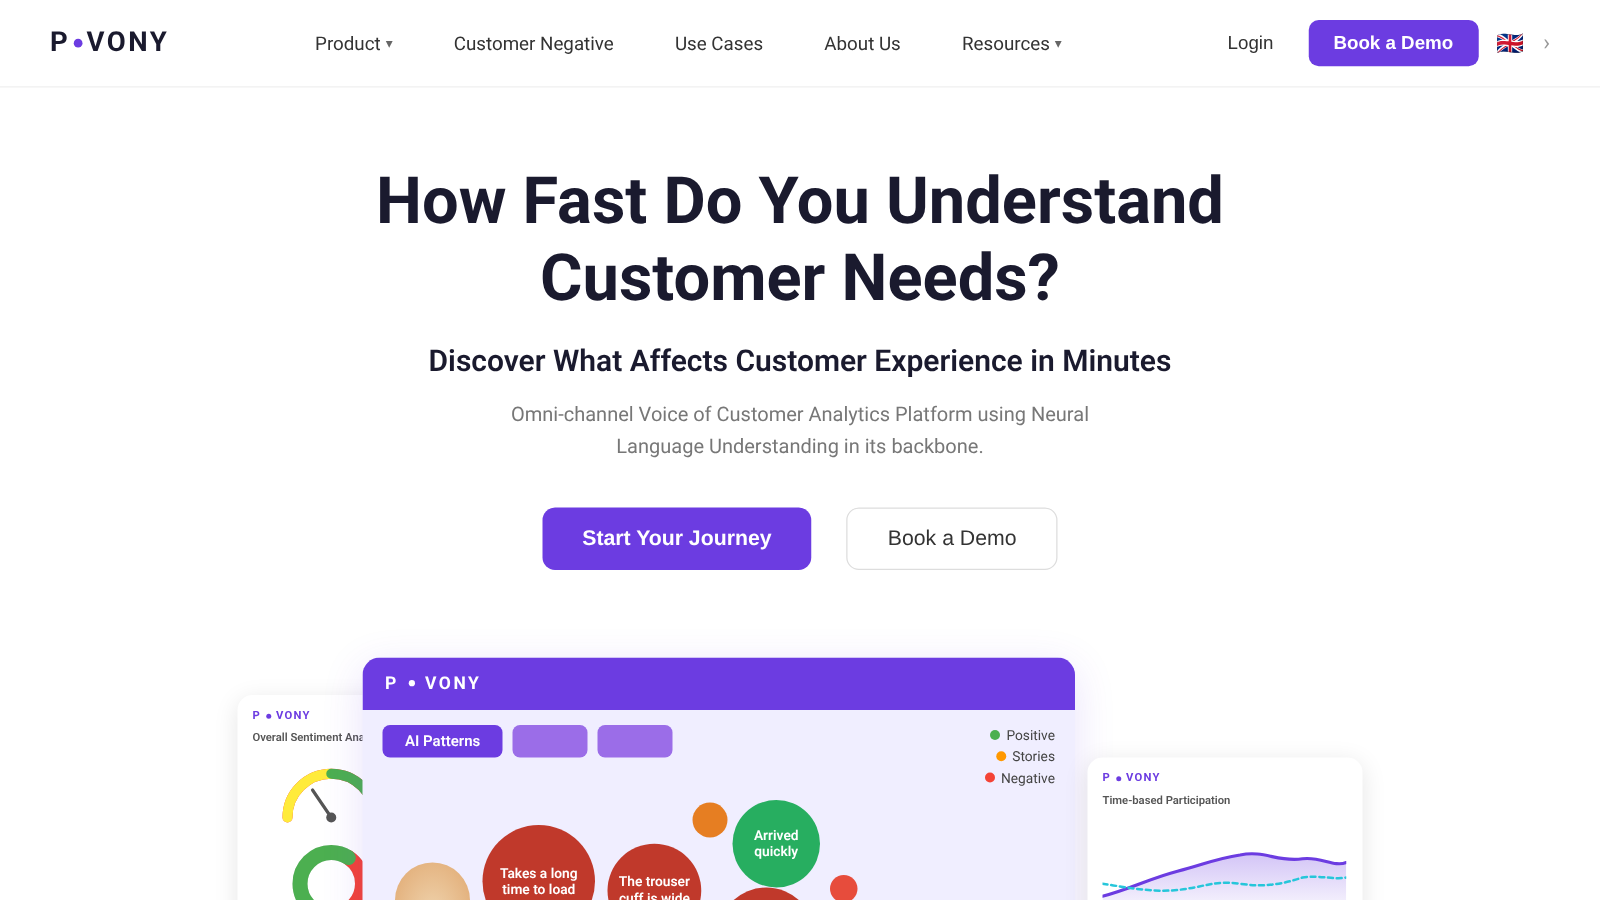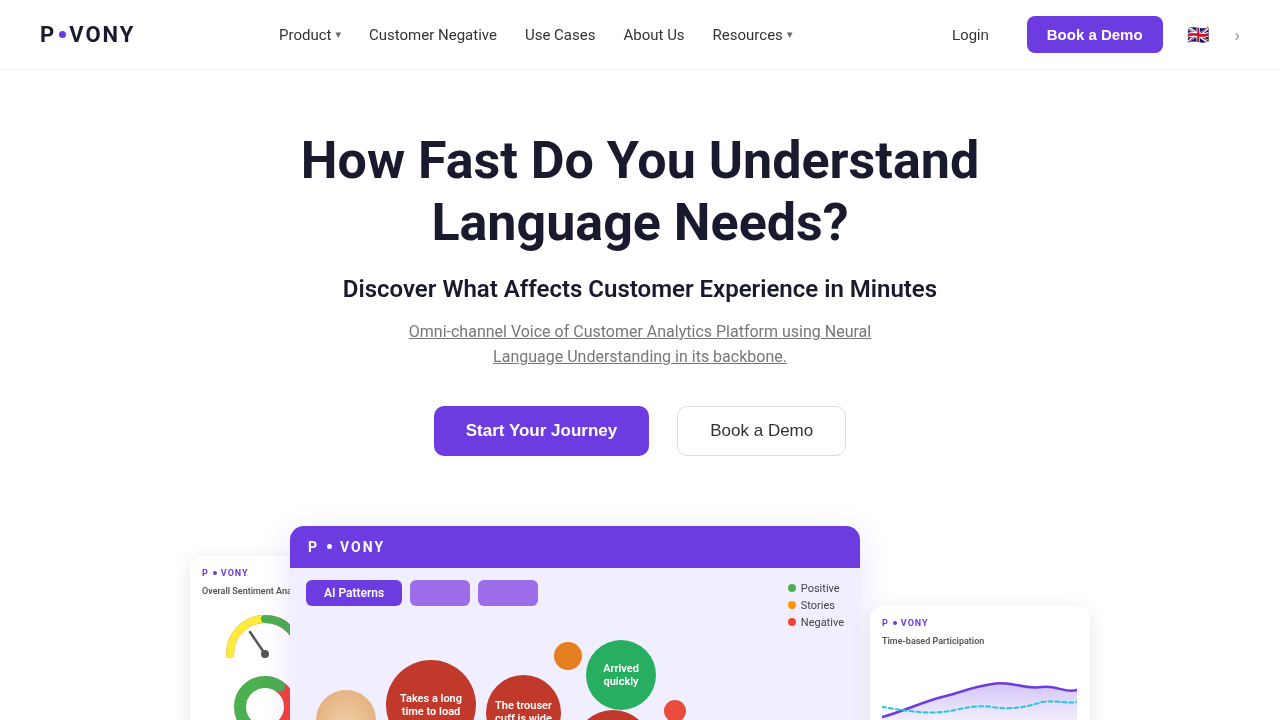--- a/index.html
+++ b/index.html
@@ -5,40 +5,40 @@
     * { margin: 0; padding: 0; box-sizing: border-box; }
     body { font-family: -apple-system, BlinkMacSystemFont, 'Segoe UI', Roboto, sans-serif; background: #fff; width: 1280px; height: 720px; overflow: hidden; }
 
     
     nav {
       display: flex; align-items: center; justify-content: space-between;
       padding: 0 40px; height: 70px; border-bottom: 1px solid #f0f0f0;
     }
     .logo { display: flex; align-items: center; gap: 2px; font-weight: 700; font-size: 22px; color: #1a1a2e; letter-spacing: 2px; }
     .logo-dot { width: 7px; height: 7px; background: #6c3ce1; border-radius: 50%; display: inline-block; margin: 0 1px; }
-    .nav-links { display: flex; align-items: center; gap: 0; }
+    .nav-links { display: flex; align-items: center; gap: 21px; }
     .nav-link {
       padding: 8px 14px; font-size: 15px; color: #333; cursor: pointer;
       text-decoration: none; display: flex; align-items: center; gap: 4px;
     }
     .nav-chevron { font-size: 11px; color: #666; }
-    .nav-right { display: flex; align-items: center; gap: 22px; }
+    .nav-right { display: flex; align-items: center; gap: 12px; }
     .login-btn { padding: 8px 16px; font-size: 15px; color: #333; cursor: pointer; background: none; border: none; }
     .book-demo-btn {
       background: #6c3ce1; color: #fff; border: none; border-radius: 8px;
       padding: 10px 20px; font-size: 15px; font-weight: 600; cursor: pointer;
     }
     .lang-flag { width: 28px; height: 20px; border-radius: 3px; cursor: pointer; display: flex; align-items: center; justify-content: center; font-size: 18px; }
     .nav-arrow { font-size: 18px; color: #999; cursor: pointer; }
 
     
     .hero { text-align: center; padding: 60px 20px 30px; }
     .hero h1 { font-size: 52px; font-weight: 700; color: #1a1a2e; line-height: 1.2; max-width: 800px; margin: 0 auto 20px; }
     .hero h2 { font-size: 24px; font-weight: 600; color: #1a1a2e; margin-bottom: 16px; text-align: center; }
-    .hero p { font-size: 16px; color: #777; max-width: 480px; margin: 0 auto 36px; line-height: 1.6; text-decoration: underline; }
+    .hero p { font-size: 16px; color: #777; max-width: 480px; margin: 0 auto 36px; line-height: 1.6; }
     .hero-buttons { display: flex; justify-content: center; gap: 28px; margin-bottom: 40px; }
     .start-journey-btn {
       background: #6c3ce1; color: #fff; border: none; border-radius: 10px;
       padding: 14px 32px; font-size: 17px; font-weight: 600; cursor: pointer;
     }
     .book-demo-outline-btn {
       background: #fff; color: #333; border: 1.5px solid #ddd; border-radius: 10px;
       padding: 14px 32px; font-size: 17px; font-weight: 500; cursor: pointer;
     }
 
@@ -58,21 +58,21 @@
     .dash-tabs { display: flex; gap: 8px; margin-bottom: 14px; }
     .dash-tab { padding: 6px 18px; border-radius: 6px; font-size: 12px; font-weight: 600; }
     .dash-tab-active { background: #6c3ce1; color: #fff; }
     .dash-tab-inactive { background: #9b6de8; color: #fff; }
 
     
     .bubble-area { position: relative; width: 100%; height: 180px; }
     .bubble { position: absolute; border-radius: 50%; display: flex; align-items: center; justify-content: center; text-align: center; font-size: 11px; font-weight: 600; color: #fff; padding: 8px; }
 
     
-    .legend { position: absolute; right: 16px; top: 56px; display: flex; flex-direction: column; gap: 4px; }
+    .legend { position: absolute; right: 16px; top: 56px; display: flex; flex-direction: column; gap: 4px; align-items: flex-end; }
     .legend-item { display: flex; align-items: center; gap: 5px; font-size: 11px; color: #444; }
     .legend-dot { width: 8px; height: 8px; border-radius: 50%; }
 
     
     .dash-left {
       position: absolute; left: 0; top: 30px; width: 150px; height: 230px;
       background: #fff; border-radius: 12px; box-shadow: 0 4px 20px rgba(0,0,0,0.1);
       padding: 12px; overflow: hidden;
     }
     .sub-card-title { font-size: 9px; color: #555; font-weight: 600; margin-bottom: 8px; }
@@ -121,21 +121,21 @@
   </div>
   <div class="nav-right">
     <button class="login-btn">Login</button>
     <button class="book-demo-btn">Book a Demo</button>
     <div class="lang-flag">🇬🇧</div>
     <span class="nav-arrow">›</span>
   </div>
 </nav>
 
 <section class="hero">
-  <h1>How Fast Do You Understand Language Needs?</h1>
+  <h1>How Fast Do You Understand Customer Needs?</h1>
   <h2>Discover What Affects Customer Experience in Minutes</h2>
   <p>Omni-channel Voice of Customer Analytics Platform using Neural Language Understanding in its backbone.</p>
   <div class="hero-buttons">
     <button class="start-journey-btn">Start Your Journey</button>
     <button class="book-demo-outline-btn">Book a Demo</button>
   </div>
 </section>
 
 <div class="dashboard-preview">
 

